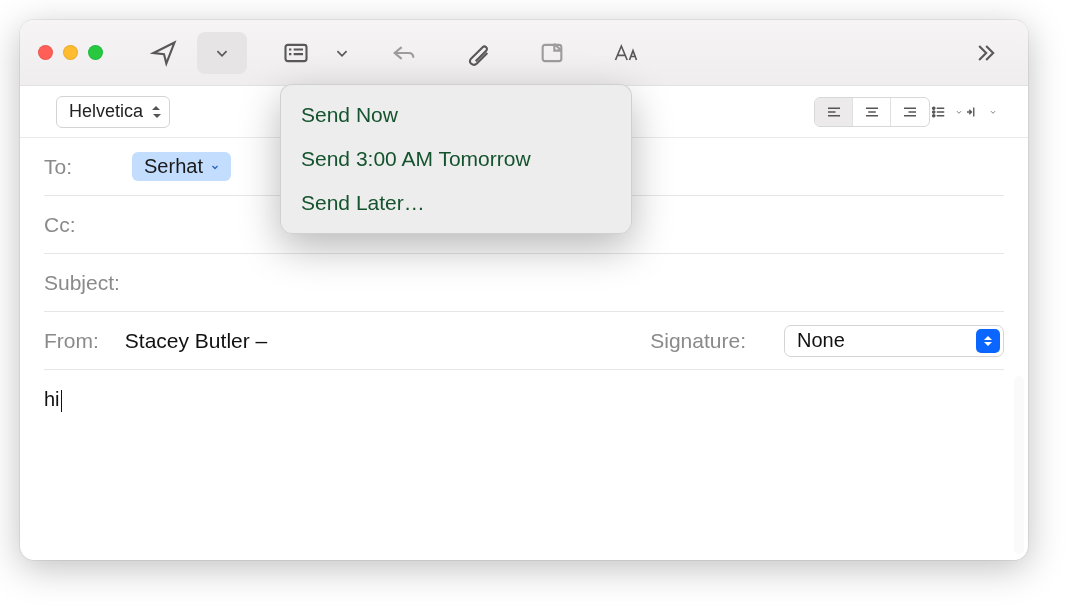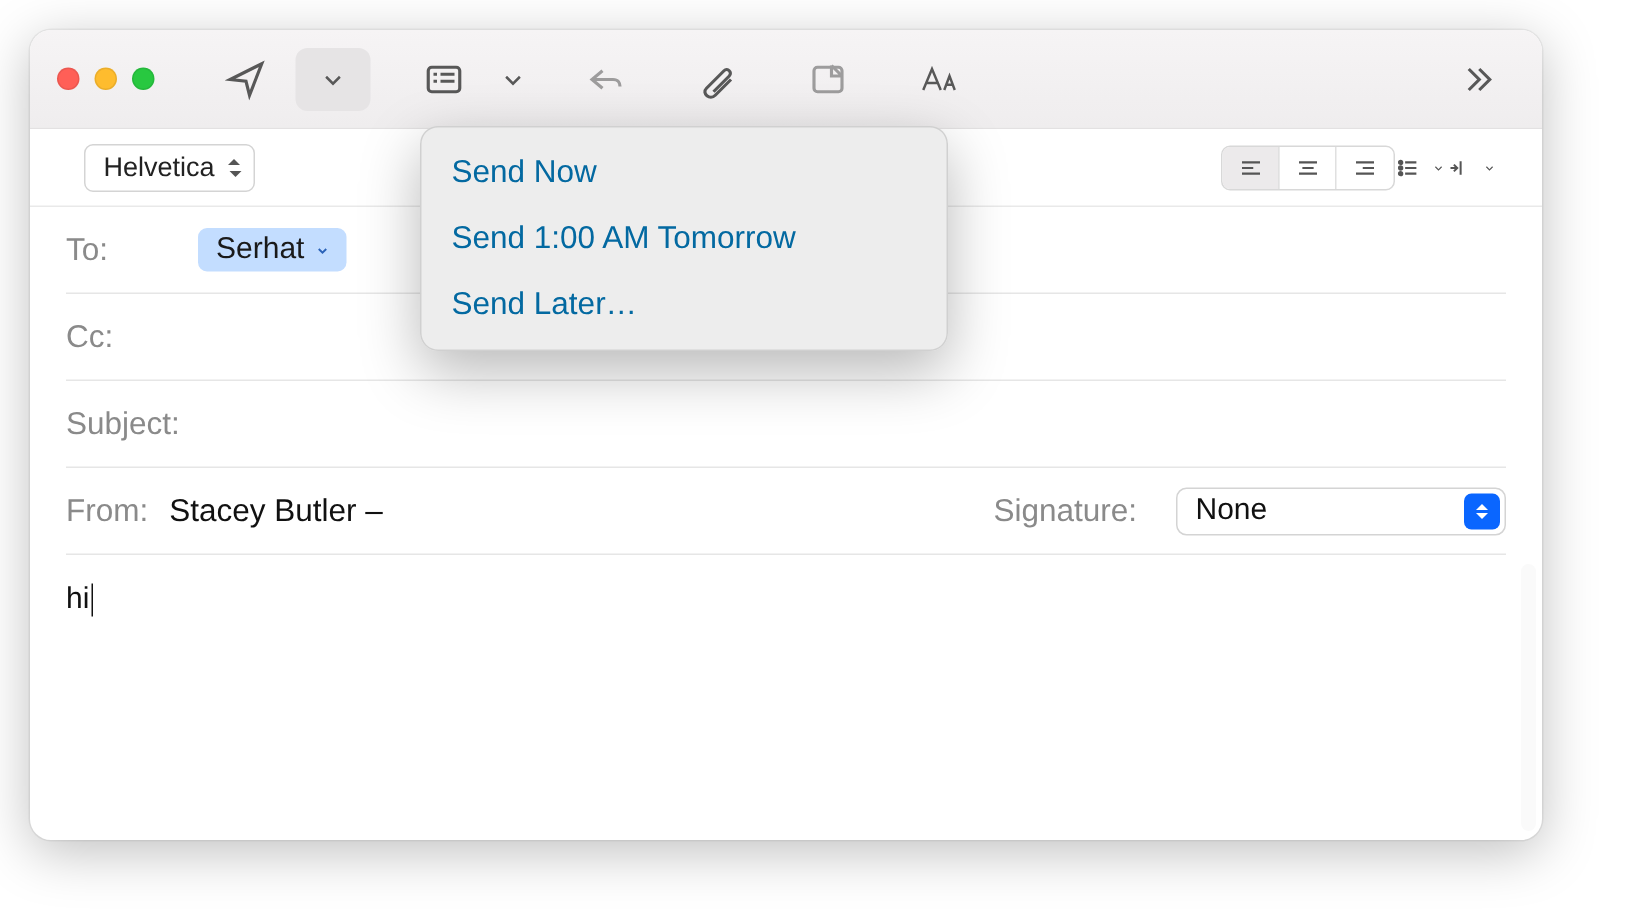--- a/index.html
+++ b/index.html
@@ -120,21 +120,21 @@
     border-radius:6px;
     padding: 3px 10px 3px 12px;
     display:flex; align-items:center; gap:6px;
     color:#1a1a1a;
     font-size: 20px;
     margin-left: 48px;
   }
   .recipient-chip .chev {
     width:12px;height:12px;
   }
-  .from-row { gap: 14px; }
+  .from-row { gap: 26px; }
   .sig-select {
     margin-left: 12px;
     height: 32px;
     border: 1px solid #d4d4d4;
     border-radius: 7px;
     padding: 0 34px 0 12px;
     font-size: 20px;
     display:flex; align-items:center;
     position:relative;
     min-width: 220px;
@@ -178,21 +178,21 @@
     top: 64px;
     left: 260px;
     background:#ecebeceb;
     backdrop-filter: blur(6px);
     border:1px solid rgba(0,0,0,0.12);
     border-radius:12px;
     padding: 8px 0;
     box-shadow: 0 14px 40px rgba(0,0,0,0.28);
     min-width: 352px;
     font-size: 21px;
-    color:#0369a1;
+    color:#14532d;
     z-index: 50;
   }
   .dropdown-item {
     padding: 10px 20px;
   }
   .format-spacer { flex:1; }
 </style>
 </head>
 <body>
 
@@ -348,17 +348,17 @@
     </div>
   </div>
 
   <div class="body-area">
     <span>hi</span><span class="cursor"></span>
     <div class="scrollbar"></div>
   </div>
 
   <div class="dropdown">
     <div class="dropdown-item">Send Now</div>
-    <div class="dropdown-item">Send 1:00 AM Tomorrow</div>
+    <div class="dropdown-item">Send 3:00 AM Tomorrow</div>
     <div class="dropdown-item">Send Later…</div>
   </div>
 
 </div>
 
 </body></html>

